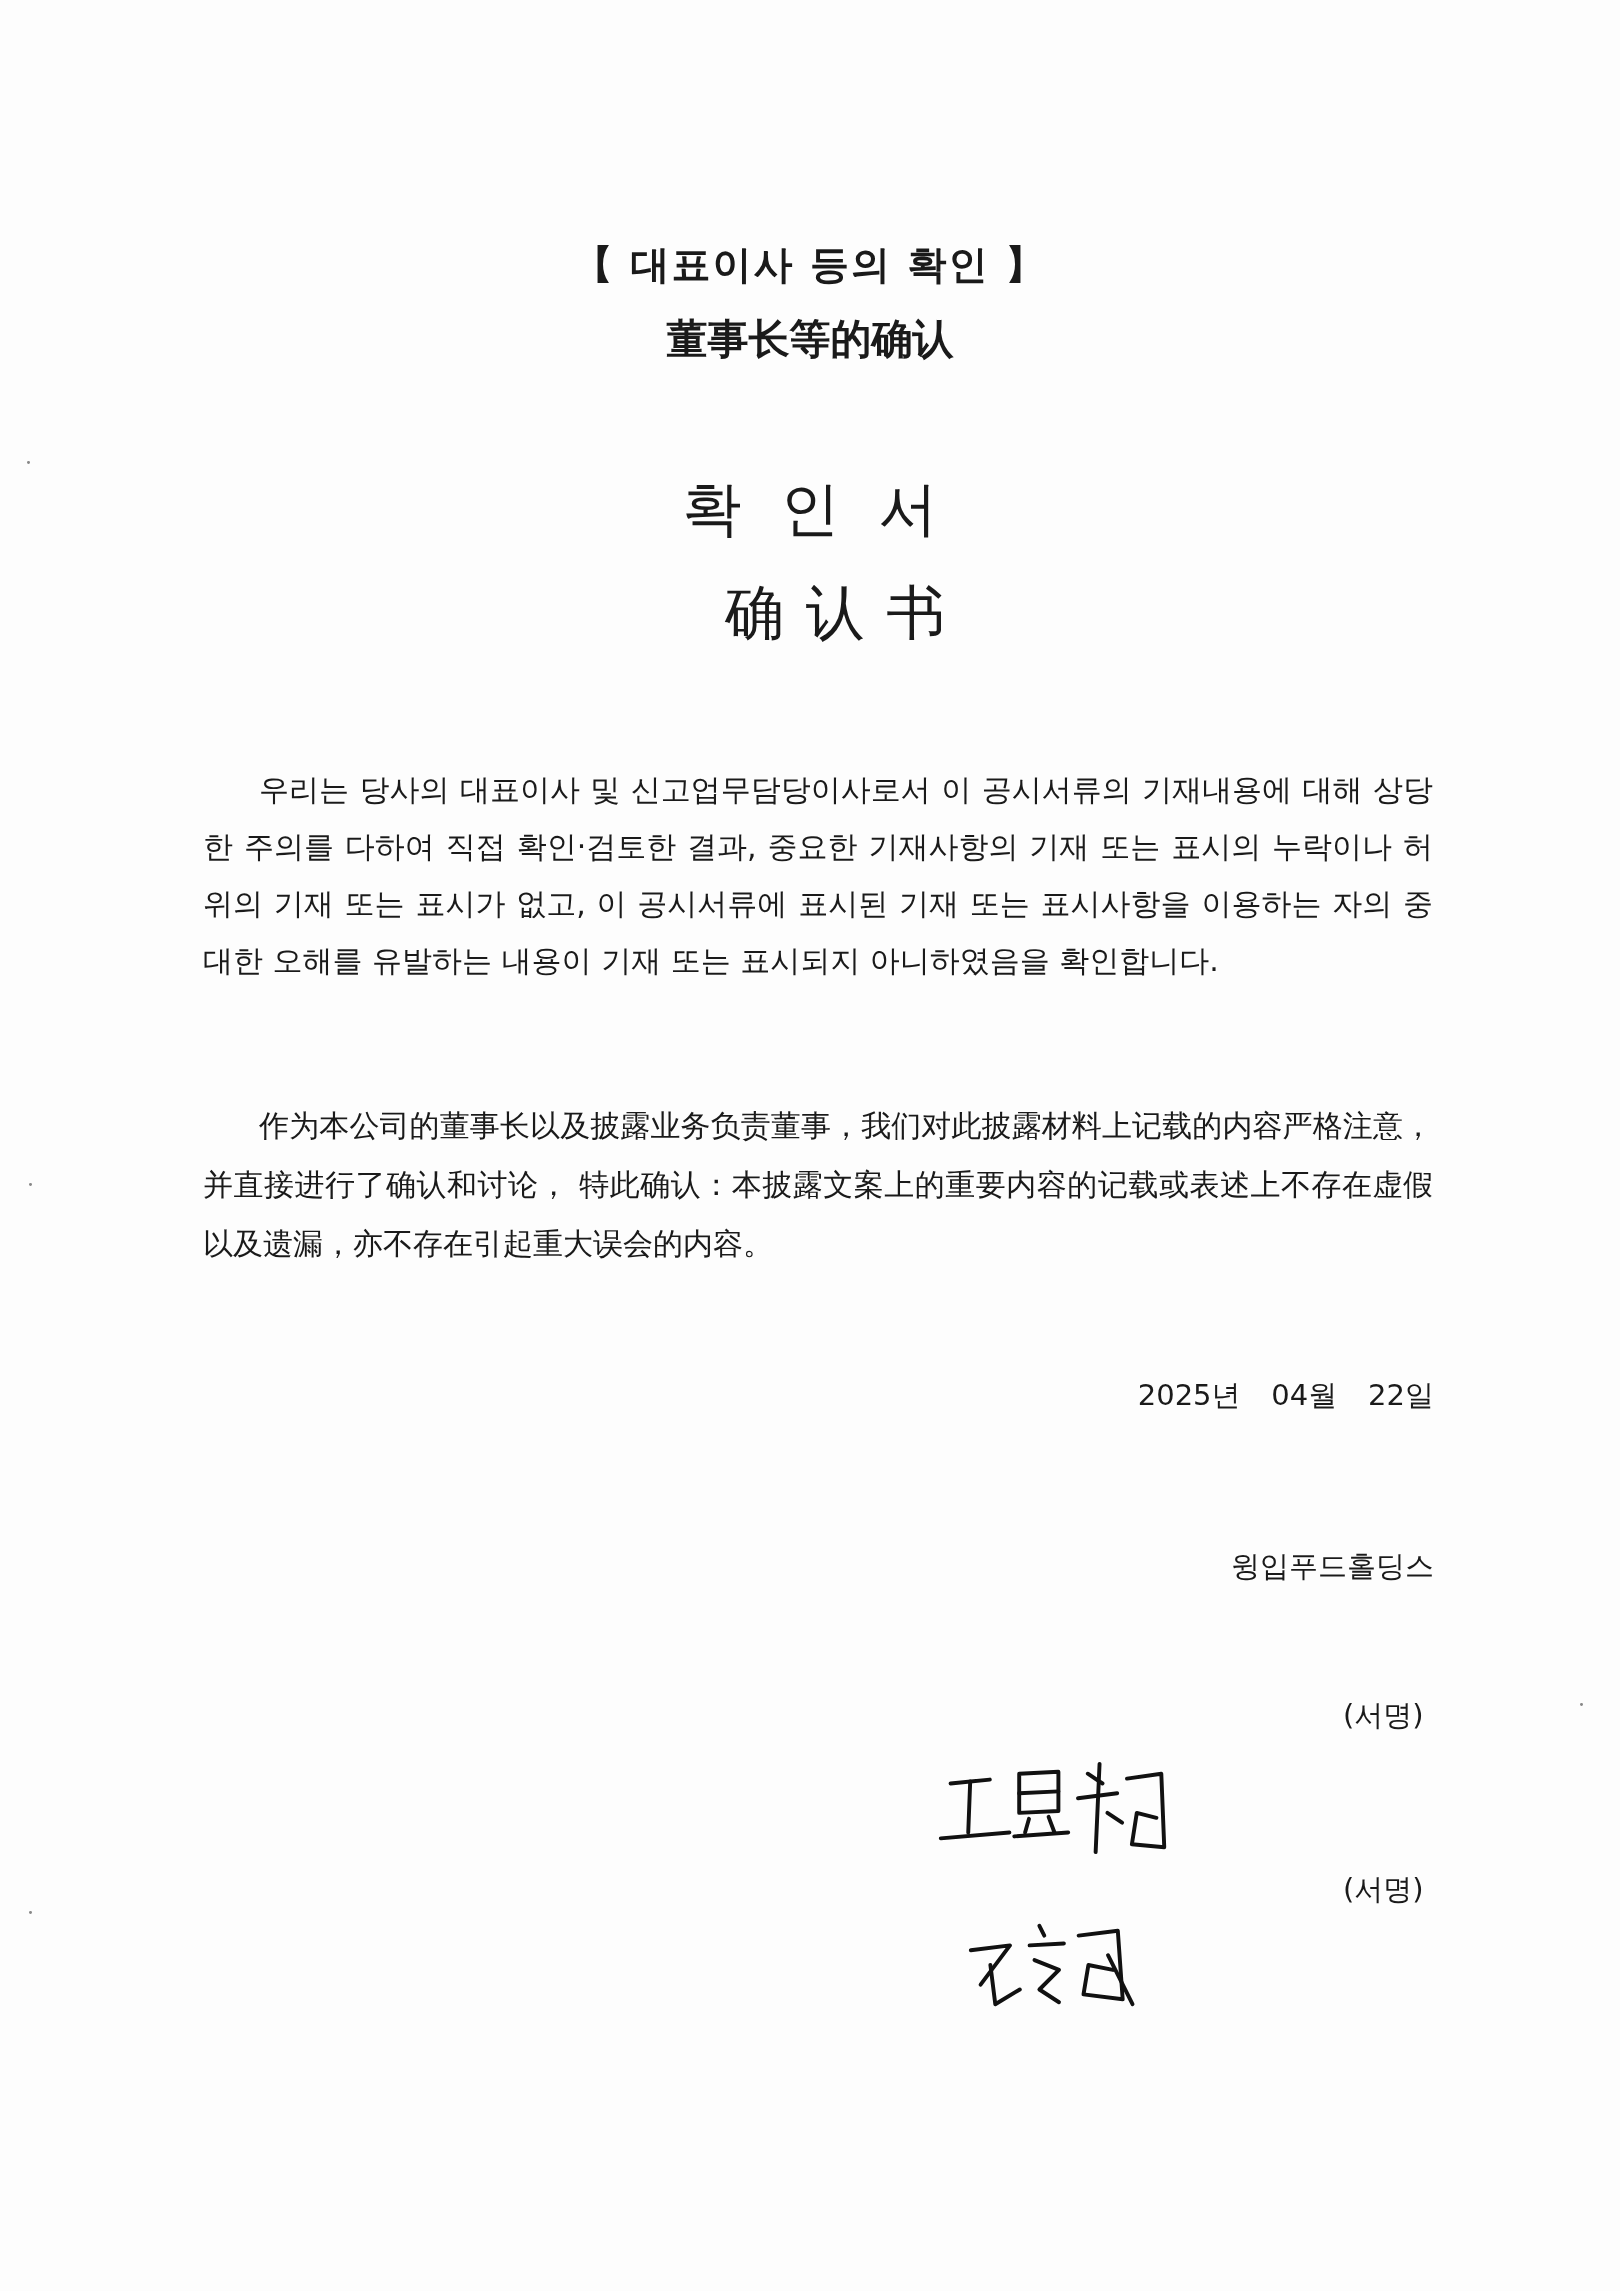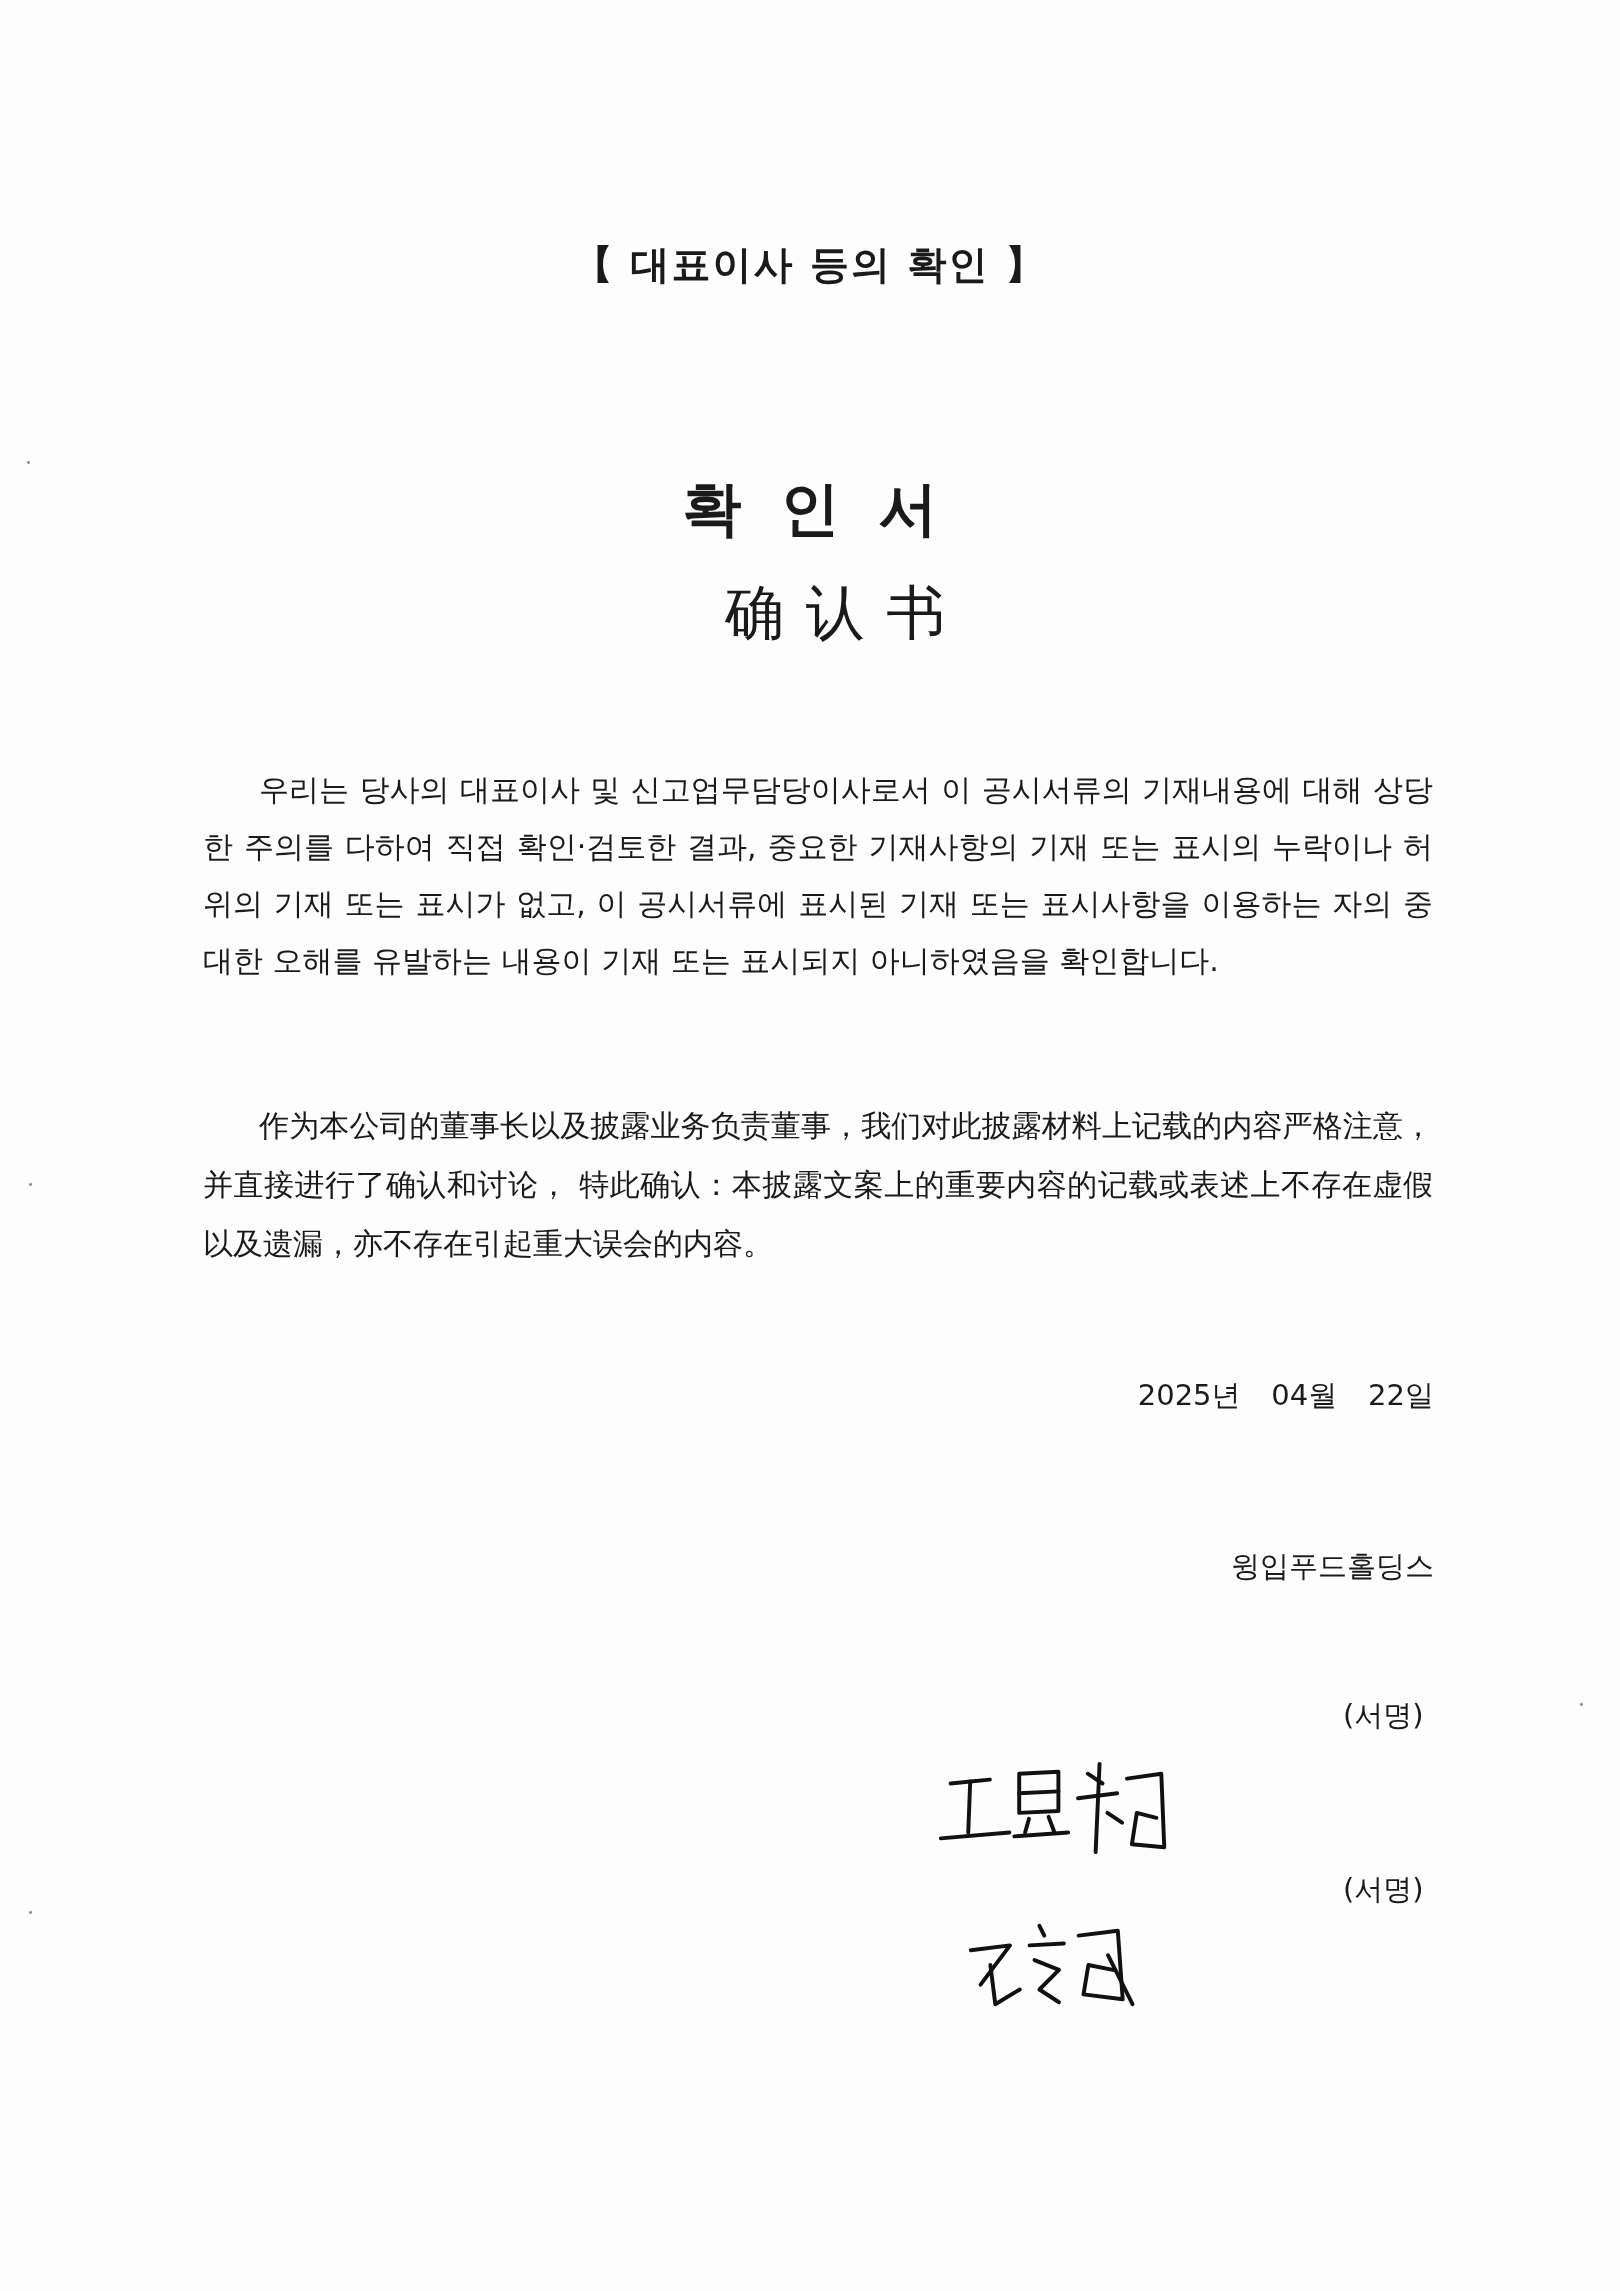--- a/index.html
+++ b/index.html
@@ -2,21 +2,21 @@
 <html><head>
 <meta charset="utf-8">
 <style>
   html, body { margin:0; padding:0; }
   body { width:1620px; height:2292px; background:#ffffff; position:relative; overflow:hidden;
          font-family:"DejaVu Sans", "Liberation Sans", sans-serif; color:#1a1a1a; }
   .page { position:absolute; left:0; top:0; width:1620px; height:2292px; background:#fdfdfd; }
   .center { position:absolute; left:0; width:1620px; text-align:center; }
   .h1 { top:238px; font-size:39px; font-weight:bold; letter-spacing:2px; }
   .h2 { top:312px; font-size:41px; font-weight:bold; }
-  .t1 { top:470px; font-size:59px; letter-spacing:39px; padding-left:39px; box-sizing:border-box;font-weight:bold; }
+  .t1 { top:470px; font-size:59px; letter-spacing:39px; padding-left:39px; box-sizing:border-box; }
   .t2 { top:574px; font-size:59px; letter-spacing:21.6px; padding-left:72px; box-sizing:border-box; }
   .para { position:absolute; left:203px; width:1230px; font-size:30px; line-height:57px; text-align:justify; }
   .p1 { top:761px; }
   .p2 { top:1096px; font-size:30px; line-height:59px; }
   .indent { display:inline-block; width:56px; }
   .right { position:absolute; right:186px; font-size:29px; text-align:right; }
   .date { top:1376px; word-spacing:21.6px; }
   .company { top:1547px; }
   .sigline { position:absolute; font-size:29px; }
   .sig1 { top:1696px; left:624px; }
@@ -25,20 +25,21 @@
   .mark2 { position:absolute; top:1870px; left:1343px; font-size:29px; }
   .signature { position:absolute; }
   .dot { position:absolute; width:2.9px; height:2.9px; background:#888; border-radius:50%; }
 </style>
 </head>
 <body>
 
 <div class="page">
 
   <div class="center h1">【 대표이사 등의 확인 】</div>
+  <div class="center h2">董事长等的确认</div>
 
   <div class="center t1">확인서</div>
   <div class="center t2">确认书</div>
 
   <div class="para p1"><span class="indent"></span><span>우리는 당사의 대표이사 및 신고업무담당이사로서 이 공시서류의 기재내용에 대해 상당한 주의를 다하여 직접 확인·검토한 결과, 중요한 기재사항의 기재 또는 표시의 누락이나 허위의 기재 또는 표시가 없고, 이 공시서류에 표시된 기재 또는 표시사항을 이용하는 자의 중대한 오해를 유발하는 내용이 기재 또는 표시되지 아니하였음을 확인합니다.</span></div>
 
   <div class="para p2"><span class="indent"></span><span>作为本公司的董事长以及披露业务负责董事，我们对此披露材料上记载的内容严格注意，并直接进行了确认和讨论， 特此确认：本披露文案上的重要内容的记载或表述上不存在虚假以及遗漏，亦不存在引起重大误会的内容。</span></div>
 
   <div class="right date">2025년 04월 22일</div>
   <div class="right company">윙입푸드홀딩스</div>

